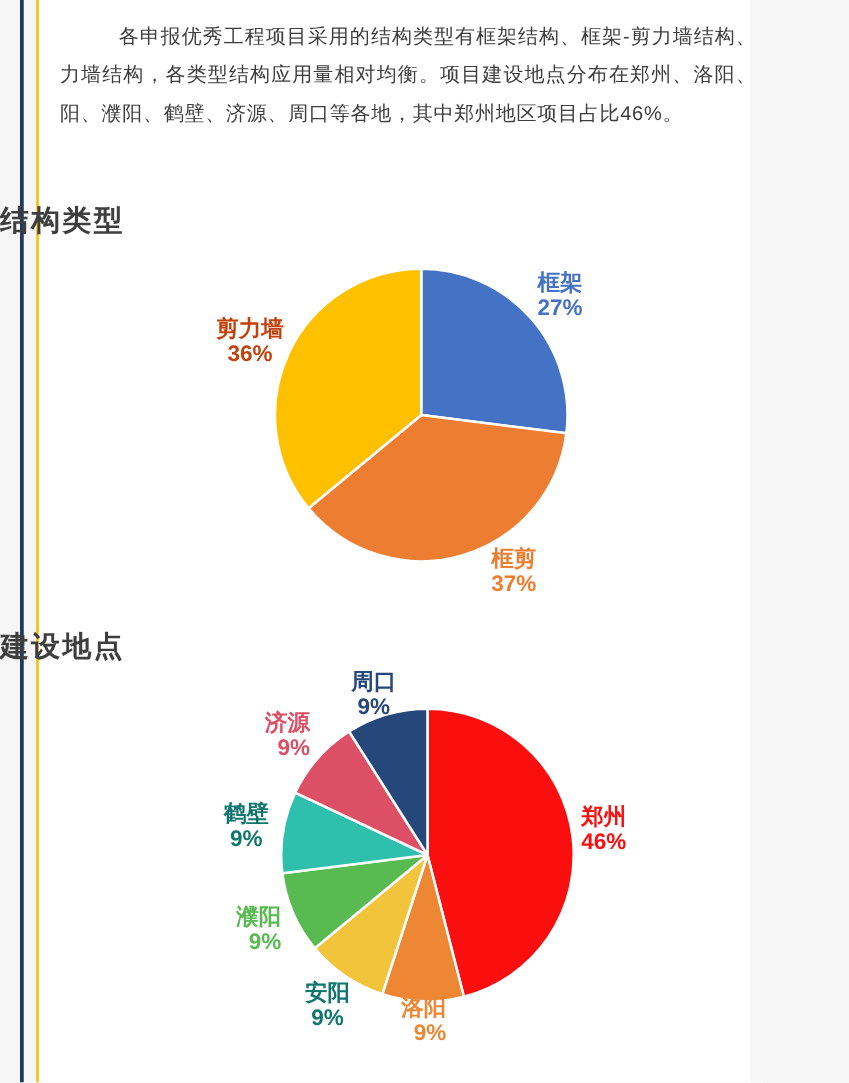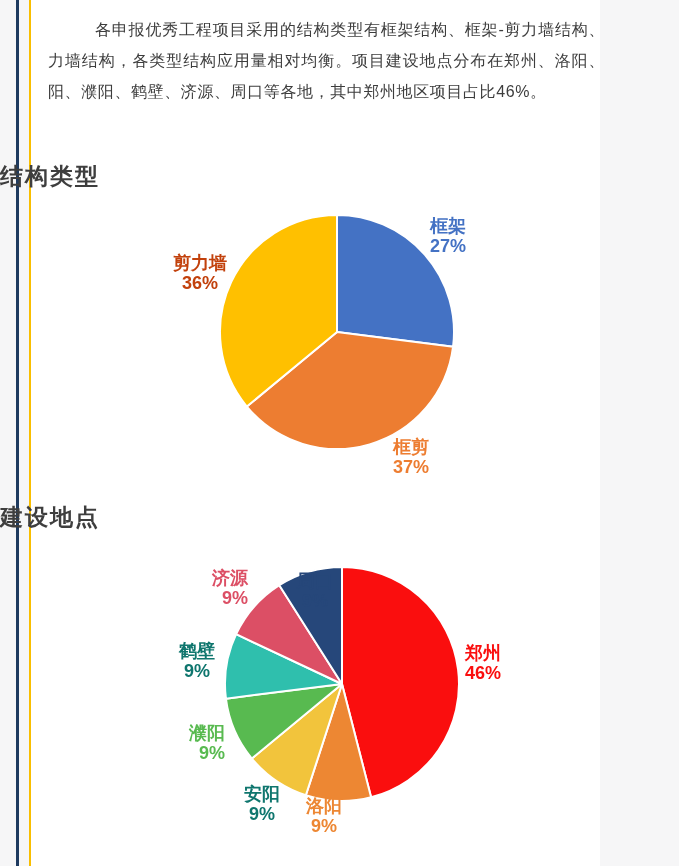--- a/index.html
+++ b/index.html
@@ -108,38 +108,38 @@
       <path d="M 120 120 L 29.85 194.58 A 117 117 0 0 1 3.92 134.66 Z" fill="#58BA50" stroke="#ffffff" stroke-width="2" stroke-linejoin="round"></path>
       <path d="M 120 120 L 3.92 134.66 A 117 117 0 0 1 14.14 70.18 Z" fill="#2FBFAD" stroke="#ffffff" stroke-width="2" stroke-linejoin="round"></path>
       <path d="M 120 120 L 14.14 70.18 A 117 117 0 0 1 57.31 21.21 Z" fill="#DC4F65" stroke="#ffffff" stroke-width="2" stroke-linejoin="round"></path>
       <path d="M 120 120 L 57.31 21.21 A 117 117 0 0 1 120.00 3.00 Z" fill="#26477A" stroke="#ffffff" stroke-width="2" stroke-linejoin="round"></path>
     </svg>
   <div id="labels-1">
       <div class="pie-label" style="left: 483px; top: 643px; color: rgb(250, 14, 14);">
         <div>郑州</div>
         <div>46%</div>
       </div>
-      <div class="pie-label" style="left: 324px; top: 796px; color: rgb(237, 135, 51);">
+      <div class="pie-label" style="left: 339px; top: 796px; color: rgb(237, 135, 51); text-align: right;">
         <div>洛阳</div>
         <div>9%</div>
       </div>
       <div class="pie-label" style="left: 262px; top: 784px; color: #0f766e;">
         <div>安阳</div>
         <div>9%</div>
       </div>
       <div class="pie-label" style="left: 207px; top: 723px; color: rgb(88, 186, 80); text-align: right;">
         <div>濮阳</div>
         <div>9%</div>
       </div>
       <div class="pie-label" style="left: 197px; top: 641px; color: #0f766e;">
         <div>鹤壁</div>
         <div>9%</div>
       </div>
       <div class="pie-label" style="left: 230px; top: 568px; color: rgb(220, 79, 101); text-align: right;">
         <div>济源</div>
         <div>9%</div>
       </div>
-      <div class="pie-label" style="left: 315px; top: 535px; color: rgb(38, 71, 122); margin-top: 36px;">
+      <div class="pie-label" style="left: 299px; top: 535px; color: rgb(38, 71, 122);">
         <div>周口</div>
         <div>9%</div>
       </div>
     </div>
 </div>
 
 </body></html>

